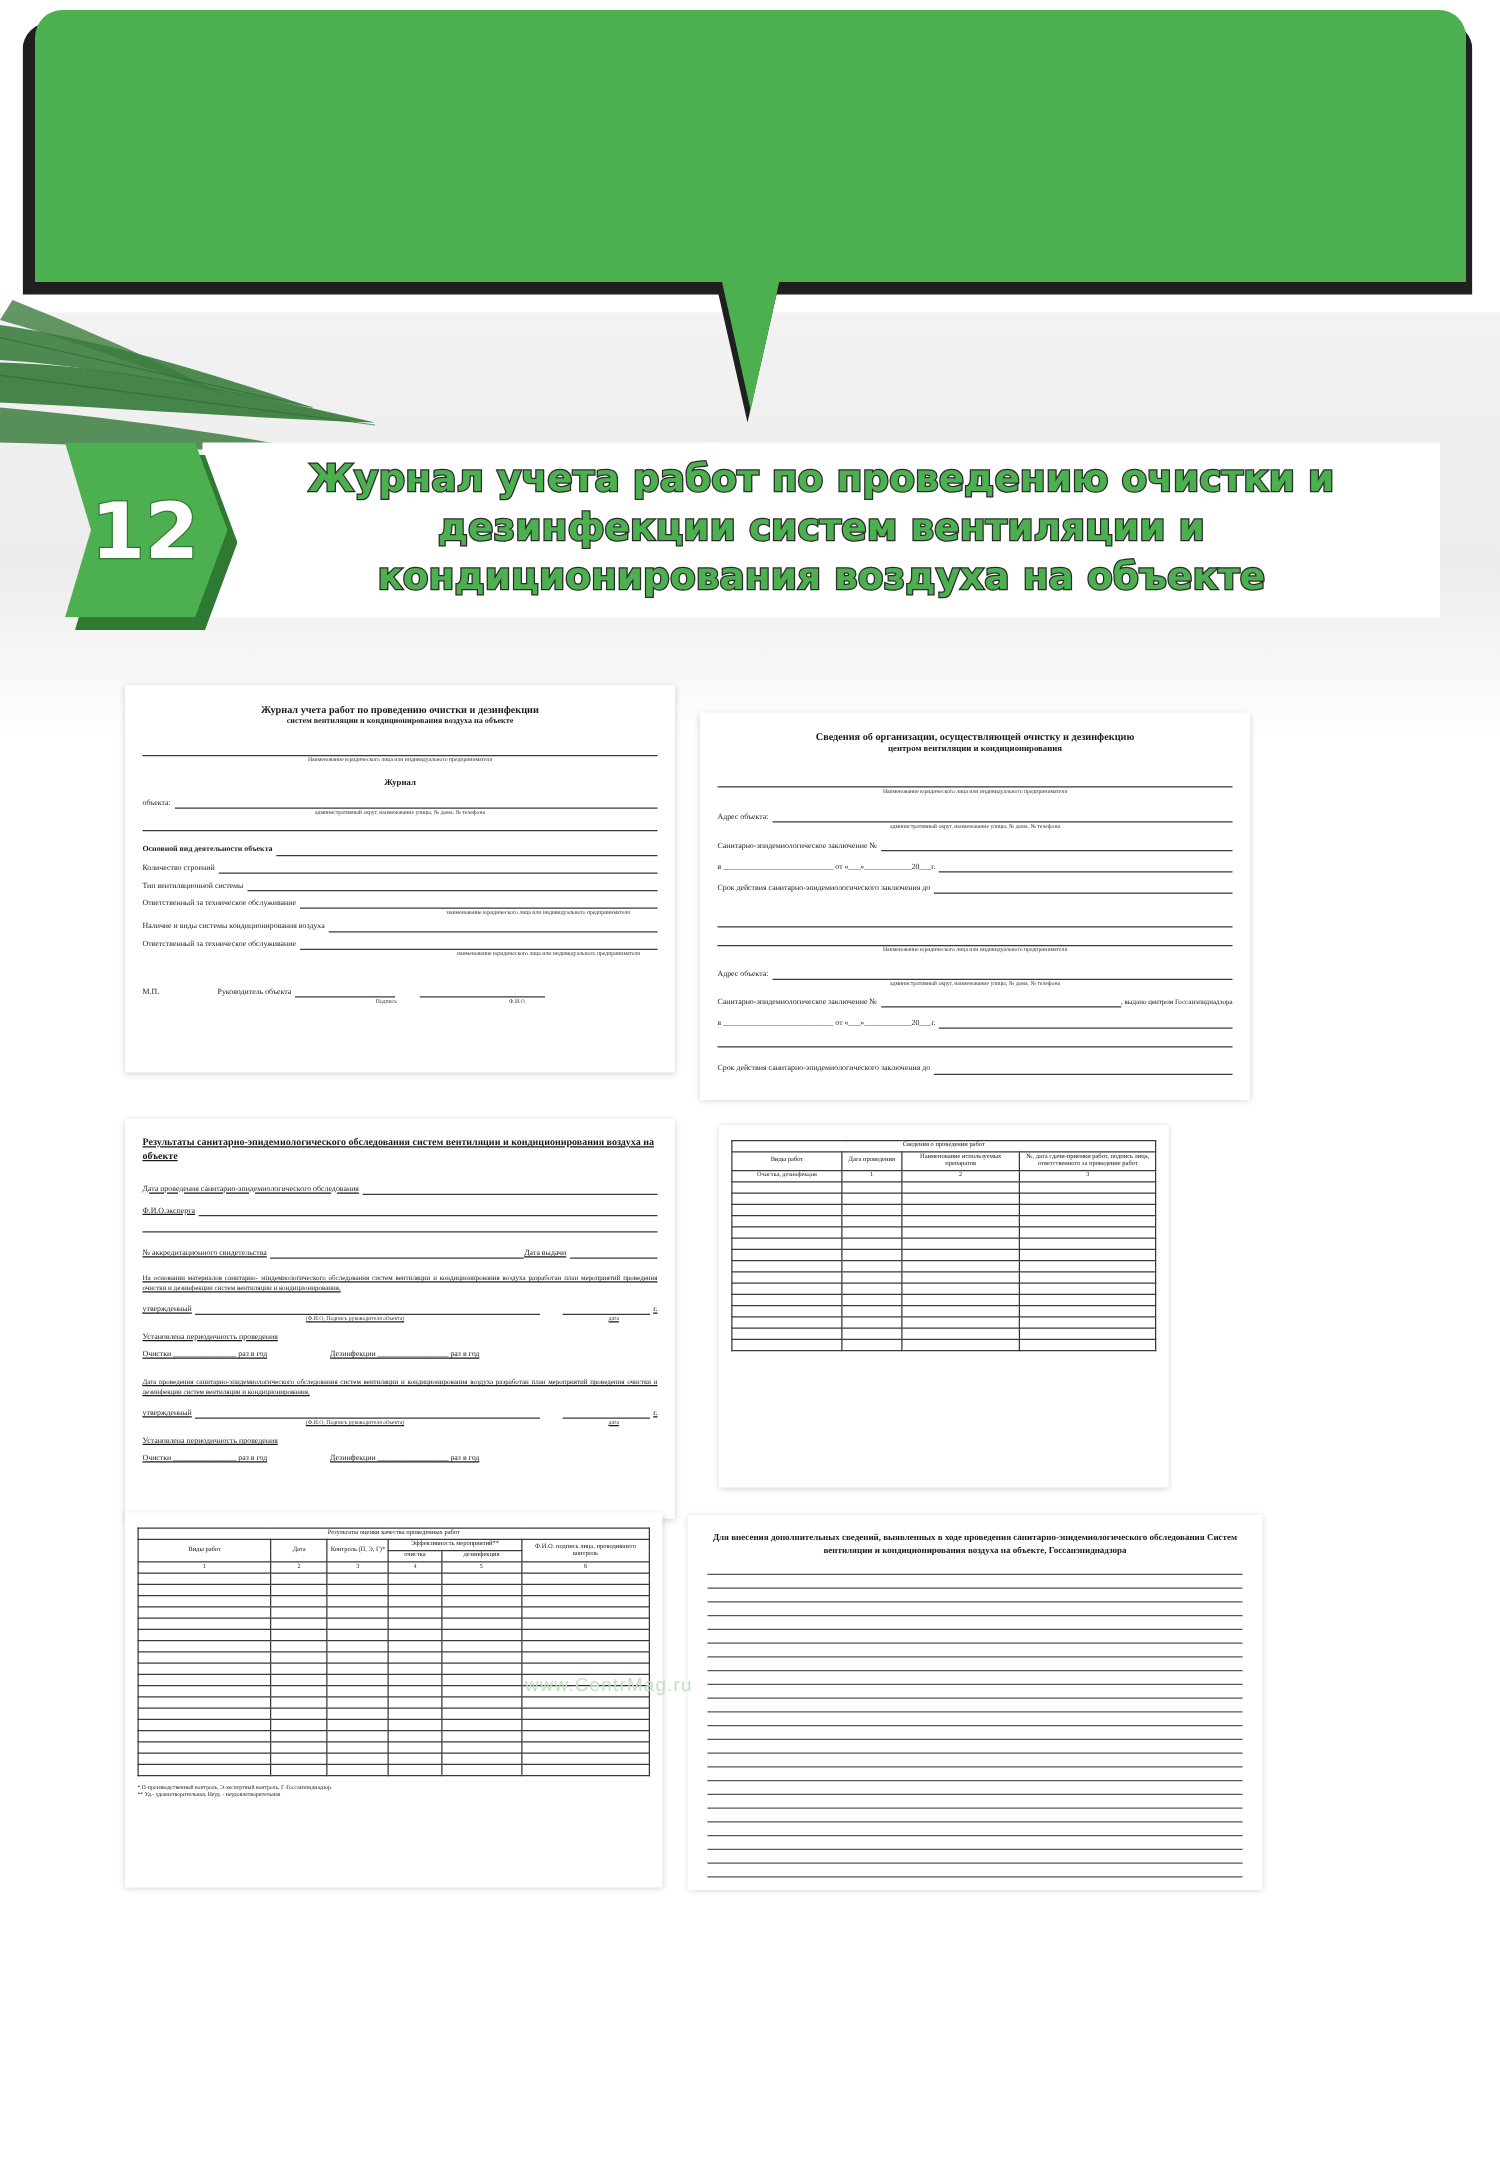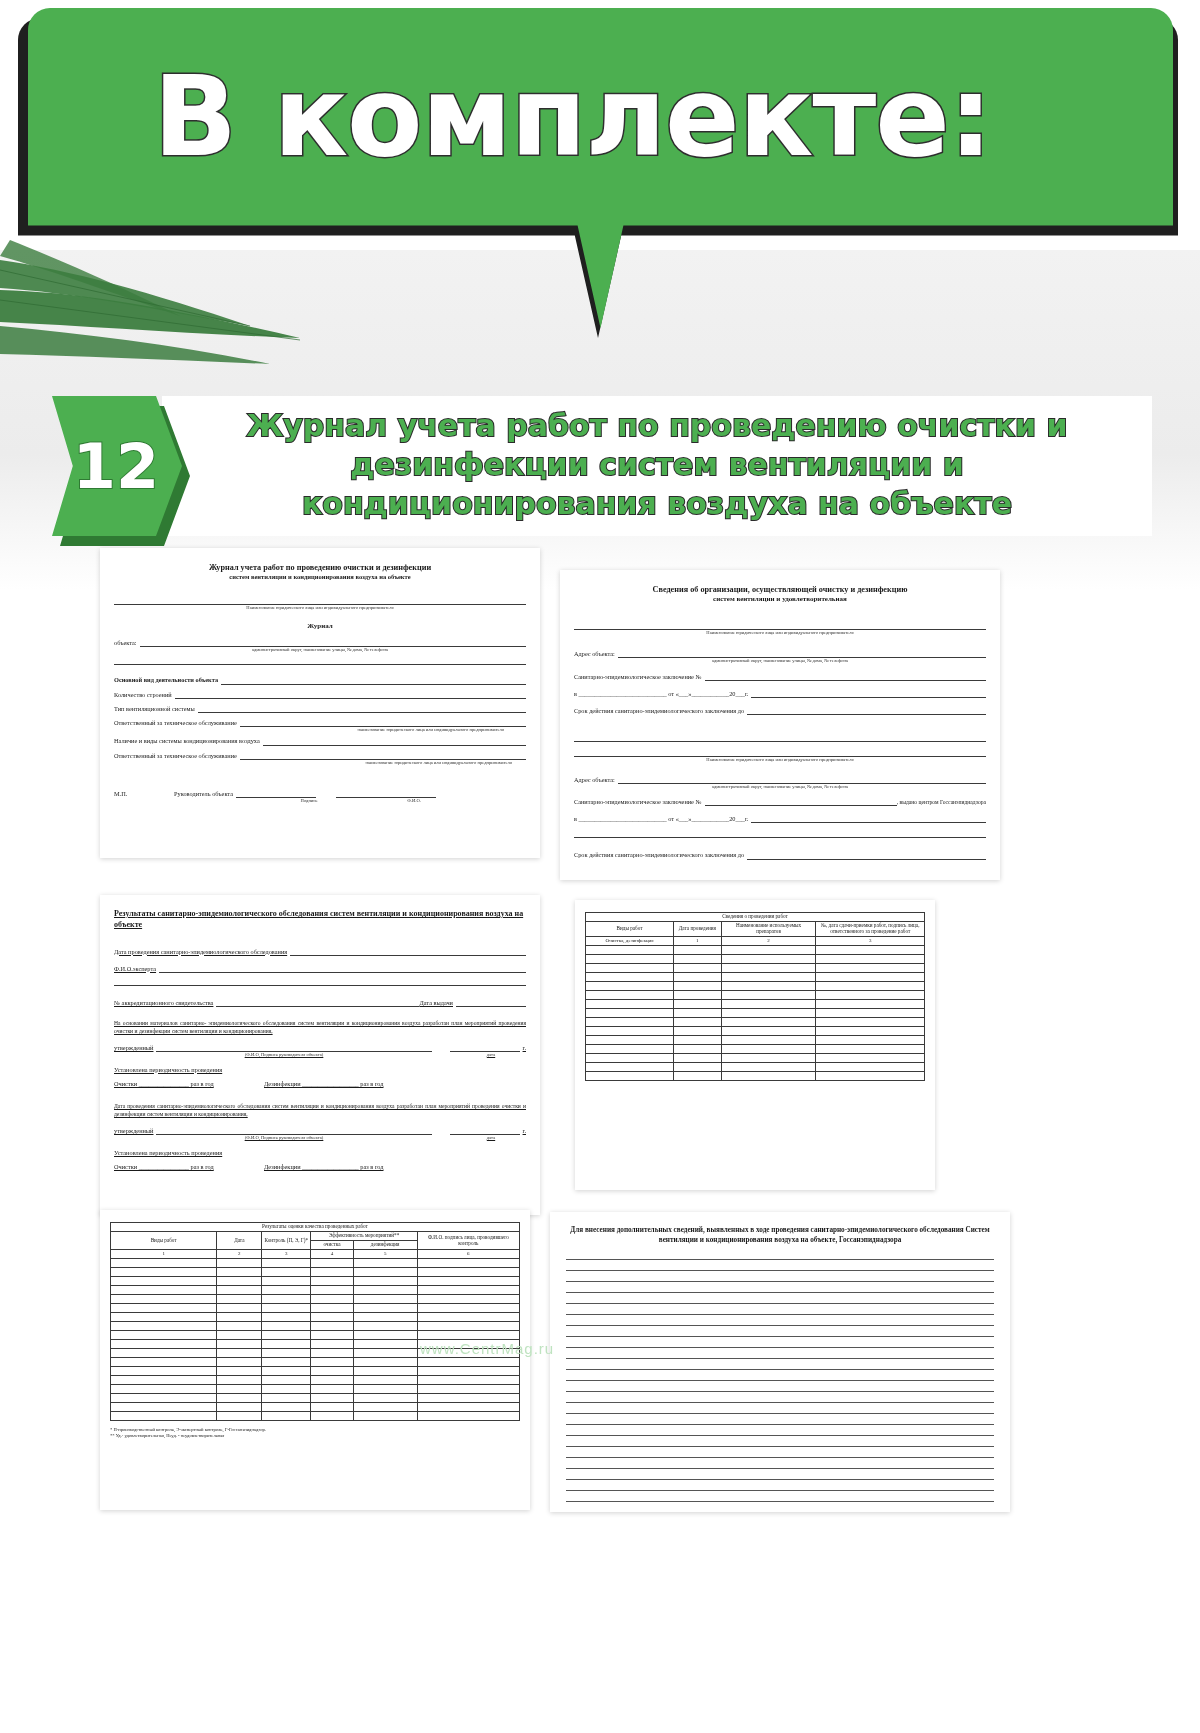--- a/index.html
+++ b/index.html
@@ -45,21 +45,21 @@
   .leaf svg { display:block; }
 
   
   .grey-bg {
     position:absolute; left:0; top:250px; width:1200px; height:340px;
     background:linear-gradient(180deg,#f2f2f2 0%, #ececec 60%, #ffffff 100%);
     z-index:-1;
   }
 
   
-  .item-row { position:absolute; left:52px; top:396px; width:1100px; height:145px; }
+  .item-row { position:absolute; left:52px; top:354px; width:1100px; height:145px; }
   .item-num-shadow {
     position:absolute; left:8px; top:10px; width:130px; height:140px;
     background:#2f7a33;
     clip-path: polygon(0 0, 80% 0, 100% 50%, 80% 100%, 0 100%, 16% 50%);
   }
   .item-num {
     position:absolute; left:0px; top:0px; width:130px; height:140px;
     background:#4caf50;
     clip-path: polygon(0 0, 80% 0, 100% 50%, 80% 100%, 0 100%, 16% 50%);
   }
@@ -119,21 +119,20 @@
     font-size:15px; color:#bfe3c0; letter-spacing:1px;
   }
   .note { font-size:4.6px; line-height:1.35; }
 </style>
 </head>
 <body>
 
 <div class="banner-wrap">
   <div class="banner-shadow"></div>
   <div class="banner"></div>
-  <div class="banner-title">В комплекте:</div>
 </div>
 
 <div class="grey-bg"></div>
 
 <div class="leaf">
   <svg width="380" height="150" viewBox="0 0 380 150">
     <g fill="#3c7d3f">
       <path d="M0 60 C80 62 170 78 300 108 C190 104 90 96 0 92 Z" opacity="0.95"></path>
       <path d="M0 30 C70 40 150 62 250 96 C160 80 70 62 0 58 Z" opacity="0.9"></path>
       <path d="M0 96 C90 104 180 116 270 134 C170 130 80 126 0 124 Z" opacity="0.85"></path>
@@ -211,21 +210,21 @@
       <span style="width:150px;"></span>
       <span class="cap" style="width:90px;">Подпись</span>
       <span class="cap" style="width:120px;">Ф.И.О.</span>
     </div>
   </div>
 </div>
 
 <div class="page p2">
   <div class="pad" style="padding-top:14px;">
     <div class="ttl">Сведения об организации, осуществляющей очистку и дезинфекцию</div>
-    <div class="ttl" style="font-size:7px;">систем вентиляции и удовлетворительная</div>
+    <div class="ttl" style="font-size:7px;">центром вентиляции и кондиционирования</div>
 
     <div class="rule" style="margin-top:24px;"></div>
     <div class="cap">Наименование юридического лица или индивидуального предпринимателя</div>
 
     <div class="row" style="margin-top:14px;">
       <span class="ln">Адрес объекта:</span>
       <span class="grow"></span>
     </div>
     <div class="cap">административный округ, наименование улицы, № дома, № телефона</div>
 

